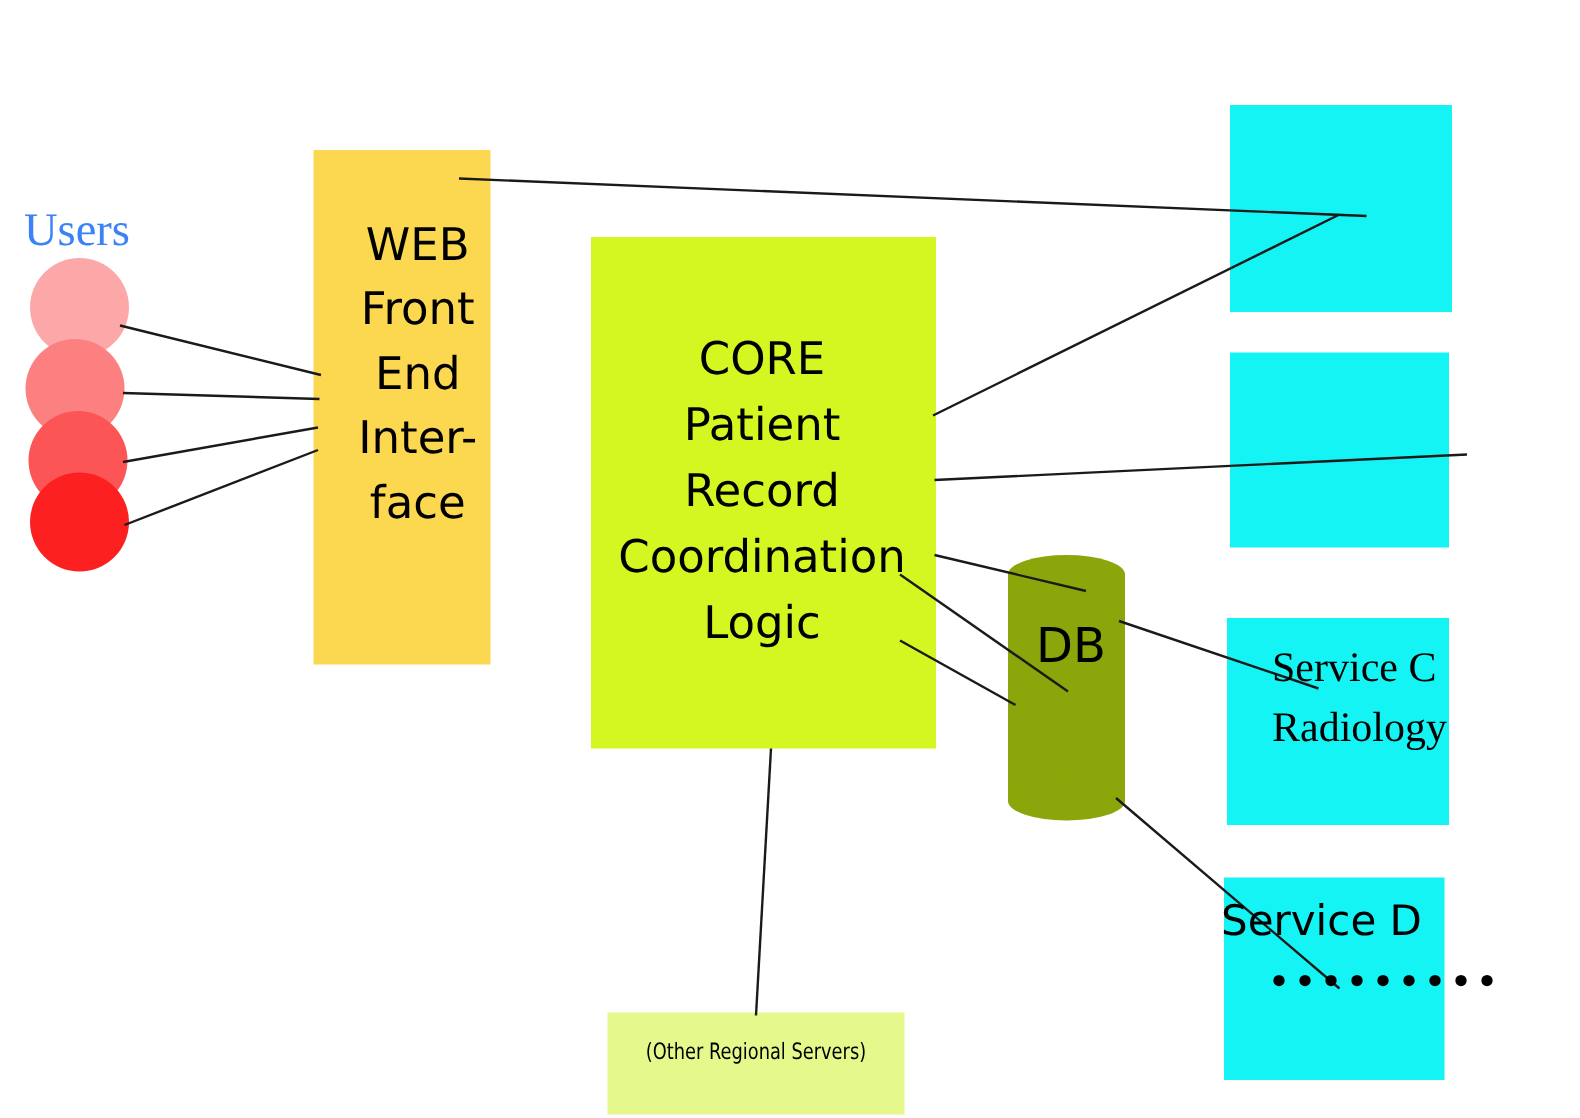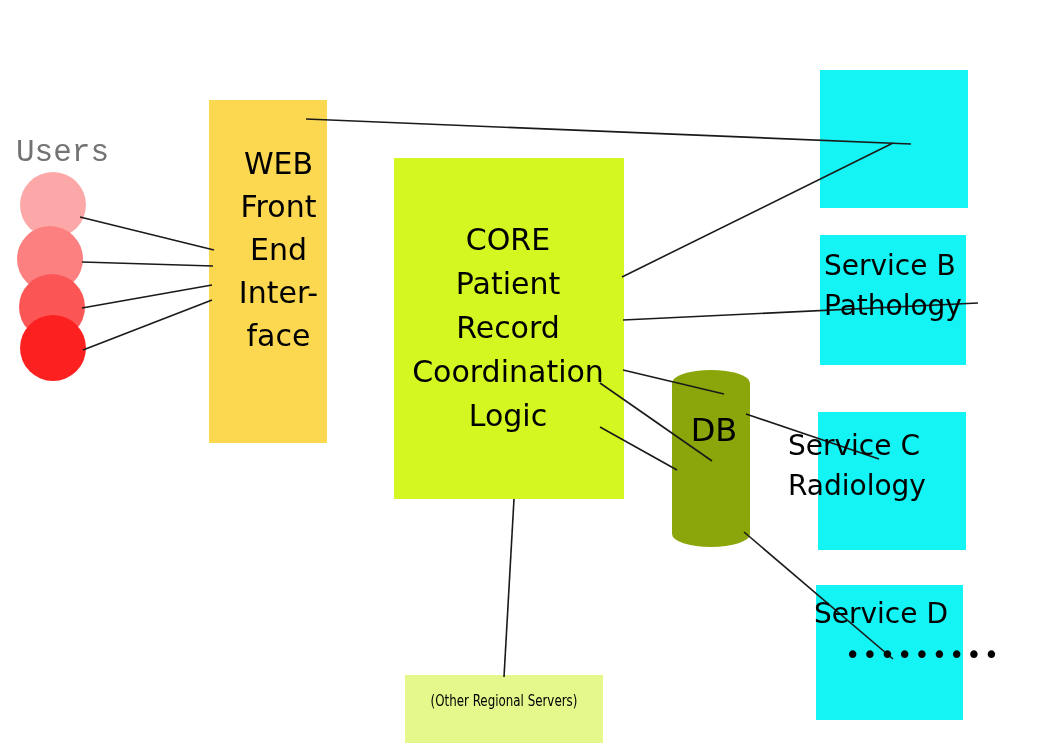--- a/index.html
+++ b/index.html
@@ -33,22 +33,22 @@
     color: #000000;
     white-space: pre;
     pointer-events: none;
   }
   
   #users-label {
     position: absolute;
     left: 16px;
     top: 135px;
     font-size: 31px;
-    color: #737373;
-    font-family: Liberation Mono, monospace;
+    color: #3b82f6;
+    font-family: Liberation Serif, serif;
     letter-spacing: 0px;
   }
   
   #web-box-text {
     left: 226px;
     top: 142px;
     width: 105px;
     font-size: 30px;
     line-height: 43px;
   }
@@ -83,21 +83,21 @@
   .svc-text {
     position: absolute;
     color: #000;
     white-space: pre;
     font-size: 28px;
     line-height: 40px;
     pointer-events: none;
   }
   #svc-a-text { left: 820px; top: 96px; }
   #svc-b-text { left: 824px; top: 246px; }
-  #svc-c-text { left: 788px; top: 426px; }
+  #svc-c-text { left: 848px; top: 426px; font-family: Liberation Serif, serif; }
   #svc-d-text { left: 814px; top: 594px; }
   #svc-d-dots {
     position: absolute;
     left: 845px;
     top: 640px;
     font-size: 26px;
     letter-spacing: 2px;
     color: #000;
   }
 </style>
@@ -158,20 +158,18 @@
   <div class="node-text" id="core-box-text">CORE
 Patient
 Record
 Coordination
 Logic</div>
 
   <div class="node-text" id="db-text">DB</div>
 
   <div class="node-text" id="regional-text">(Other Regional Servers)</div>
 
-  <div class="svc-text" id="svc-b-text">Service B
-Pathology</div>
   <div class="svc-text" id="svc-c-text">Service C
 Radiology</div>
   <div class="svc-text" id="svc-d-text">Service D</div>
   <div id="svc-d-dots">•••••••••</div>
 
 </div>
 
 </body></html>

